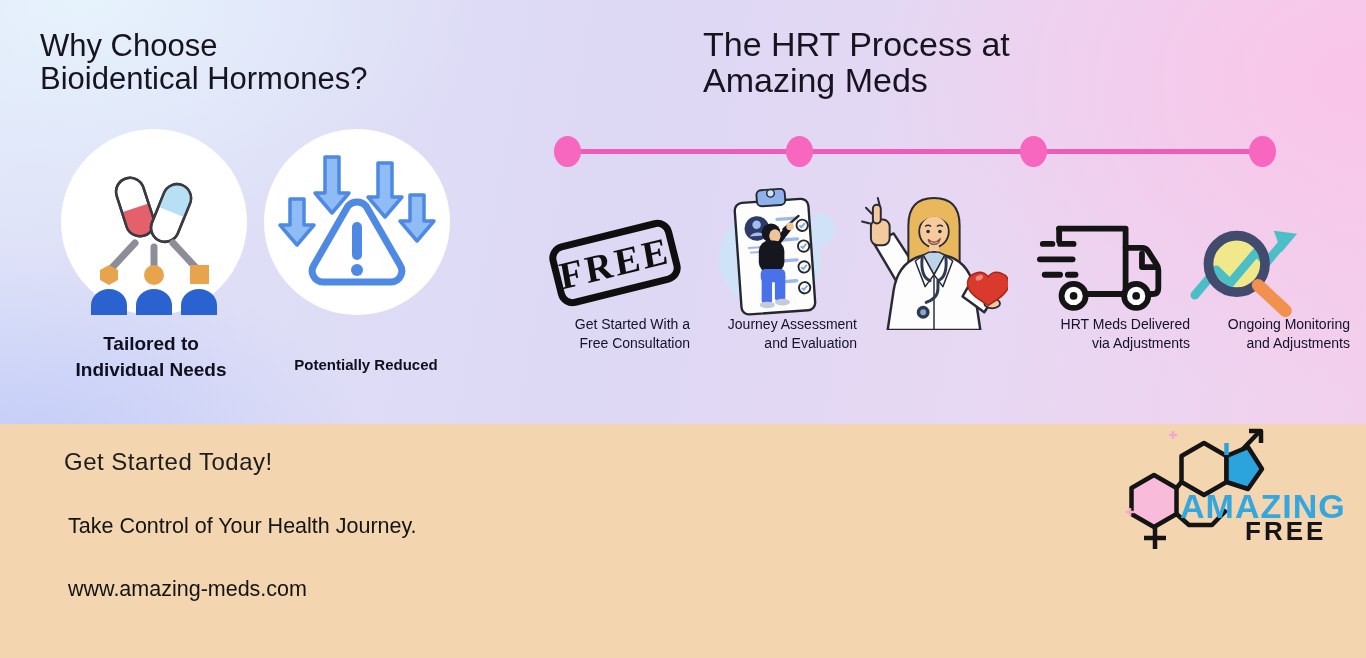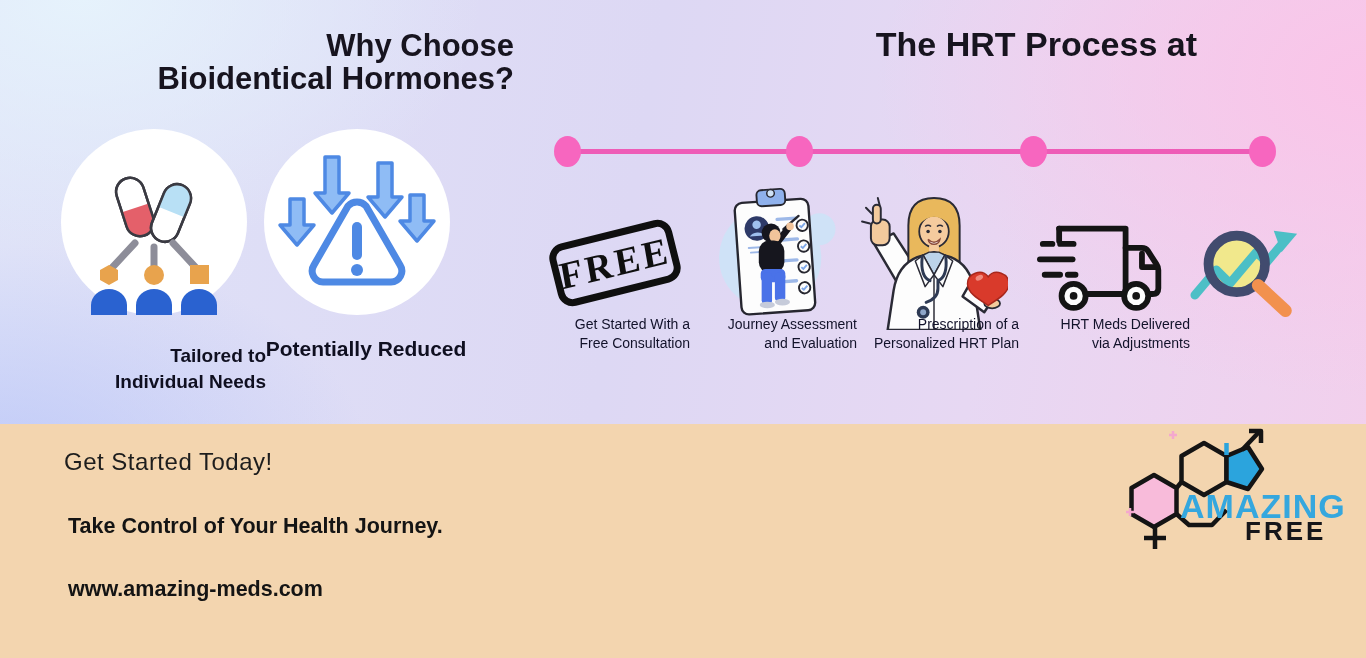--- a/index.html
+++ b/index.html
@@ -7,40 +7,40 @@
   #canvas {
     position:relative; width:1366px; height:658px; overflow:hidden;
     background:
       radial-gradient(ellipse 42% 55% at 6% 0%, rgba(230,243,252,0.95), rgba(230,243,252,0) 70%),
       radial-gradient(ellipse 38% 48% at 0% 72%, rgba(181,194,248,0.75), rgba(181,194,248,0) 72%),
       radial-gradient(ellipse 46% 62% at 100% 12%, rgba(250,196,232,0.95), rgba(250,196,232,0) 78%),
       linear-gradient(100deg, #DFE3F8 0%, #DDD8F4 45%, #E7D8F3 70%, #F3CFEC 100%);
   }
   .abs { position:absolute; }
   
-  .big-title { font-weight:700; color:#17141F; text-align:right; line-height:1.06; }
+  .big-title { font-weight:400; color:#17141F; text-align:left; line-height:1.06; }
   #left-title { left:40px; top:30px; width:474px; font-size:31px; }
   #right-title { left:703px; top:26px; width:494px; font-size:34px; }
   
   .feature-circle { border-radius:50%; }
   .feature-label { font-weight:800; color:#0F0F20; text-align:center; font-size:19px; line-height:1.36; }
   
   #timeline-line { left:568px; top:149px; width:695px; height:5px; background:#EE5CB7; border-radius:3px; }
   .timeline-dot { width:27px; height:31px; border-radius:50%; background:#F766BF; top:136px; }
   
   .step-label { top:315px; font-weight:400; font-size:14px; line-height:1.33; color:#12122A; text-align:right; }
   
   #free-stamp { left:552px; top:231px; width:126px; height:64px; border:7px solid #0F0F0F; border-radius:15px;
     transform:rotate(-14deg); display:flex; align-items:center; justify-content:center; }
   #free-stamp span { font-family:"Liberation Serif", serif; font-weight:900; font-size:38px; letter-spacing:3px;
     color:#0F0F0F; transform:skewX(-4deg); }
   
   #footer { left:0; top:424px; width:1366px; height:234px; background:#F3D5AF; }
   #footer-headline { left:64px; top:454px; font-size:24px; font-weight:400; color:#1D1D1D; letter-spacing:0.5px; }
-  .footer-line { left:68px; font-size:21.5px; font-weight:700; color:#141414; }
+  .footer-line { left:68px; font-size:21.5px; font-weight:400; color:#141414; }
   
   #logo { left:1122px; top:470px; width:210px; height:145px; }
   #logo-word1 { left:58px; top:61px; font-size:34px; font-weight:800; color:#35A7DE; letter-spacing:1px; }
   #logo-word2 { left:123px; top:90px; font-size:26px; font-weight:800; color:#16161A; letter-spacing:3px; }
 </style>
 </head>
 <body>
 
 <div id="canvas">
 
@@ -84,30 +84,31 @@
         <path d="M114,34 h14 v34 h10 l-17,20 l-17,-20 h10 z"></path>
         <path d="M26,70 h14 v26 h10 l-17,20 l-17,-20 h10 z"></path>
         <path d="M146,66 h14 v26 h10 l-17,20 l-17,-20 h10 z"></path>
       </g>
       <path d="M84,77 a12,12 0 0 1 18,0 l34,59 a11,11 0 0 1 -9,17 h-68 a11,11 0 0 1 -9,-17 z" fill="#FFFFFF" stroke="#4E89E4" stroke-width="7" stroke-linejoin="round"></path>
       <path d="M93,98 V126" stroke="#4E89E4" stroke-width="10" stroke-linecap="round"></path>
       <circle cx="93" cy="141" r="6" fill="#4E89E4"></circle>
     </svg>
   </div>
 
-  <div class="abs feature-label" style="left:36px; top:343px; width:230px;text-align:right;">
+  <div class="abs feature-label" style="left:36px; top:331px; width:230px;">
     <span style="display:block">Tailored to</span>
     <span style="display:block">Individual Needs</span>
   </div>
-  <div class="abs feature-label" style="left:252px; top:335px; width:228px; font-size:21px;">
+  <div class="abs feature-label" style="left:252px; top:355px; width:228px; font-size:15px;">
     <span style="display:block">Potentially Reduced</span>
   </div>
 
   <div class="abs big-title" id="right-title">
     <span style="display:block">The HRT Process at</span>
+    <span style="display:block">Amazing Meds</span>
   </div>
 
   <div class="abs" id="timeline-line"></div>
   <div class="abs timeline-dot" style="left:554px;"></div>
   <div class="abs timeline-dot" style="left:786px;"></div>
   <div class="abs timeline-dot" style="left:1020px;"></div>
   <div class="abs timeline-dot" style="left:1249px;"></div>
 
   <div class="abs" id="free-stamp">
     <span>FREE</span>
@@ -211,27 +212,27 @@
   </div>
 
   <div class="abs step-label" style="left:520px; width:170px;">
     <span style="display:block">Get Started With a</span>
     <span style="display:block">Free Consultation</span>
   </div>
   <div class="abs step-label" style="left:687px; width:170px;">
     <span style="display:block">Journey Assessment</span>
     <span style="display:block">and Evaluation</span>
   </div>
-  <div class="abs step-label" style="left:843px; width:176px;">
-    <span style="display:block">Prescription of a</span>
-    <span style="display:block">Personalized HRT Plan</span>
-  </div>
   <div class="abs step-label" style="left:1020px; width:170px;">
     <span style="display:block">HRT Meds Delivered</span>
     <span style="display:block">via Adjustments</span>
+  </div>
+  <div class="abs step-label" style="left:1180px; width:170px;">
+    <span style="display:block">Ongoing Monitoring</span>
+    <span style="display:block">and Adjustments</span>
   </div>
 
   <div class="abs" id="footer">
     <div class="abs" id="footer-headline" style="position:absolute;">Get Started Today!</div>
     <div class="abs footer-line" style="top:90px;">Take Control of Your Health Journey.</div>
     <div class="abs footer-line" style="top:153px;">www.amazing-meds.com</div>
     <style>
       #footer-headline { left:64px; top:24px; }
     </style>
 

